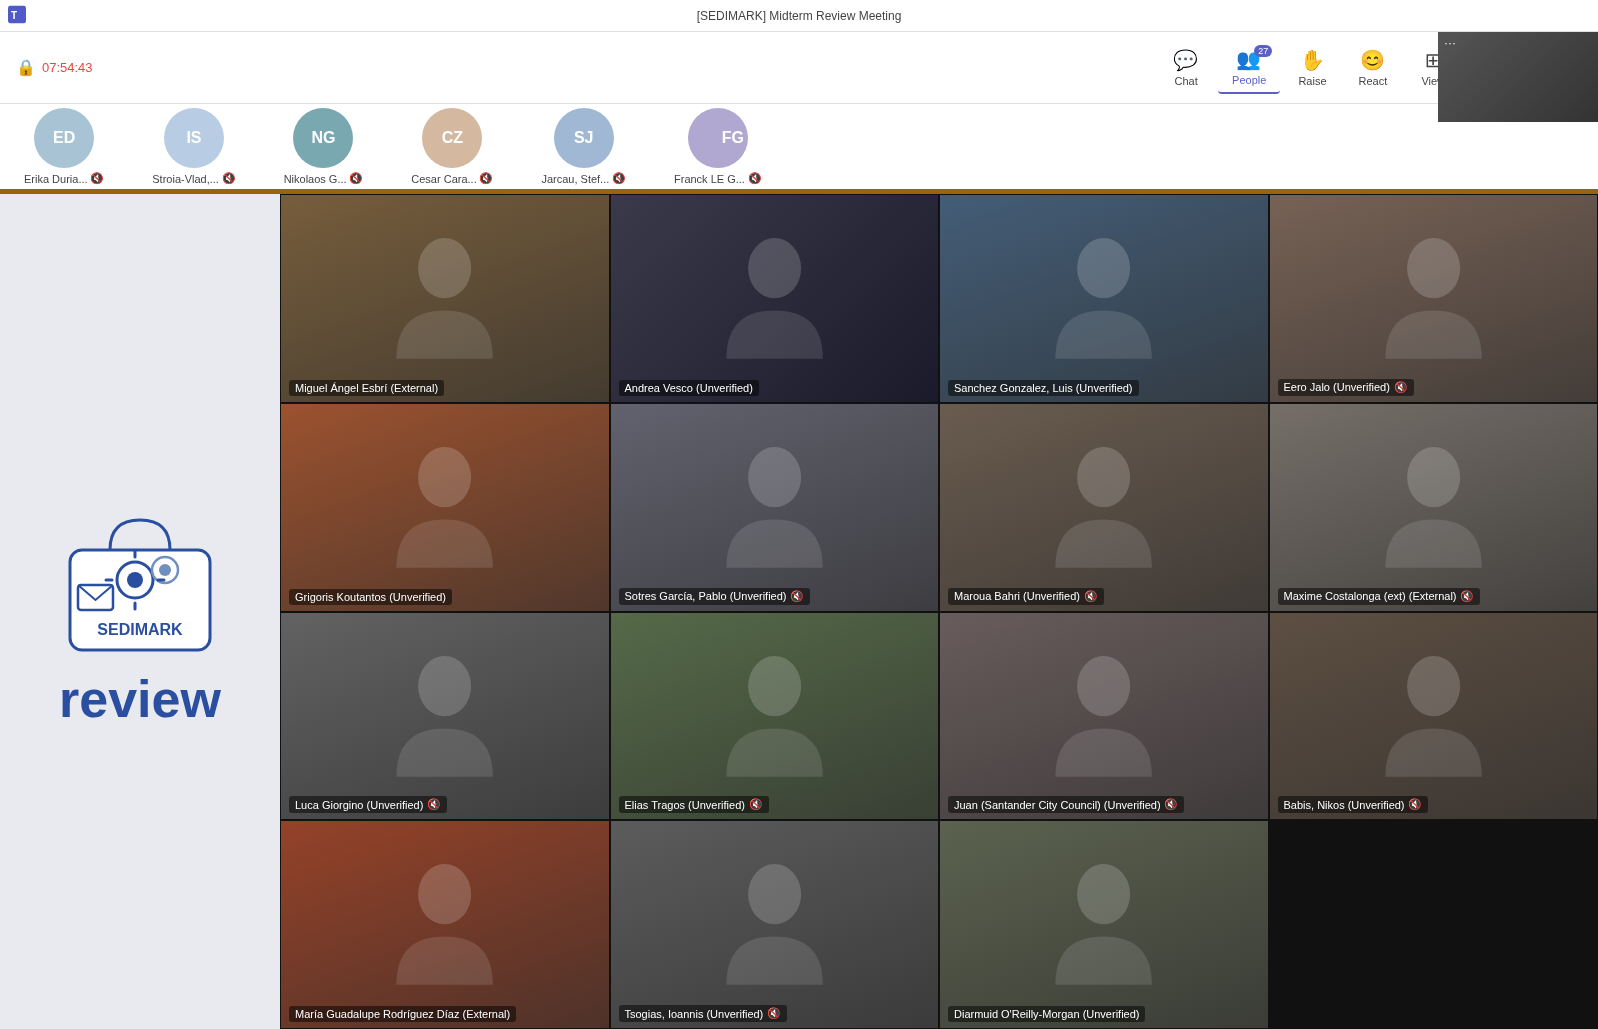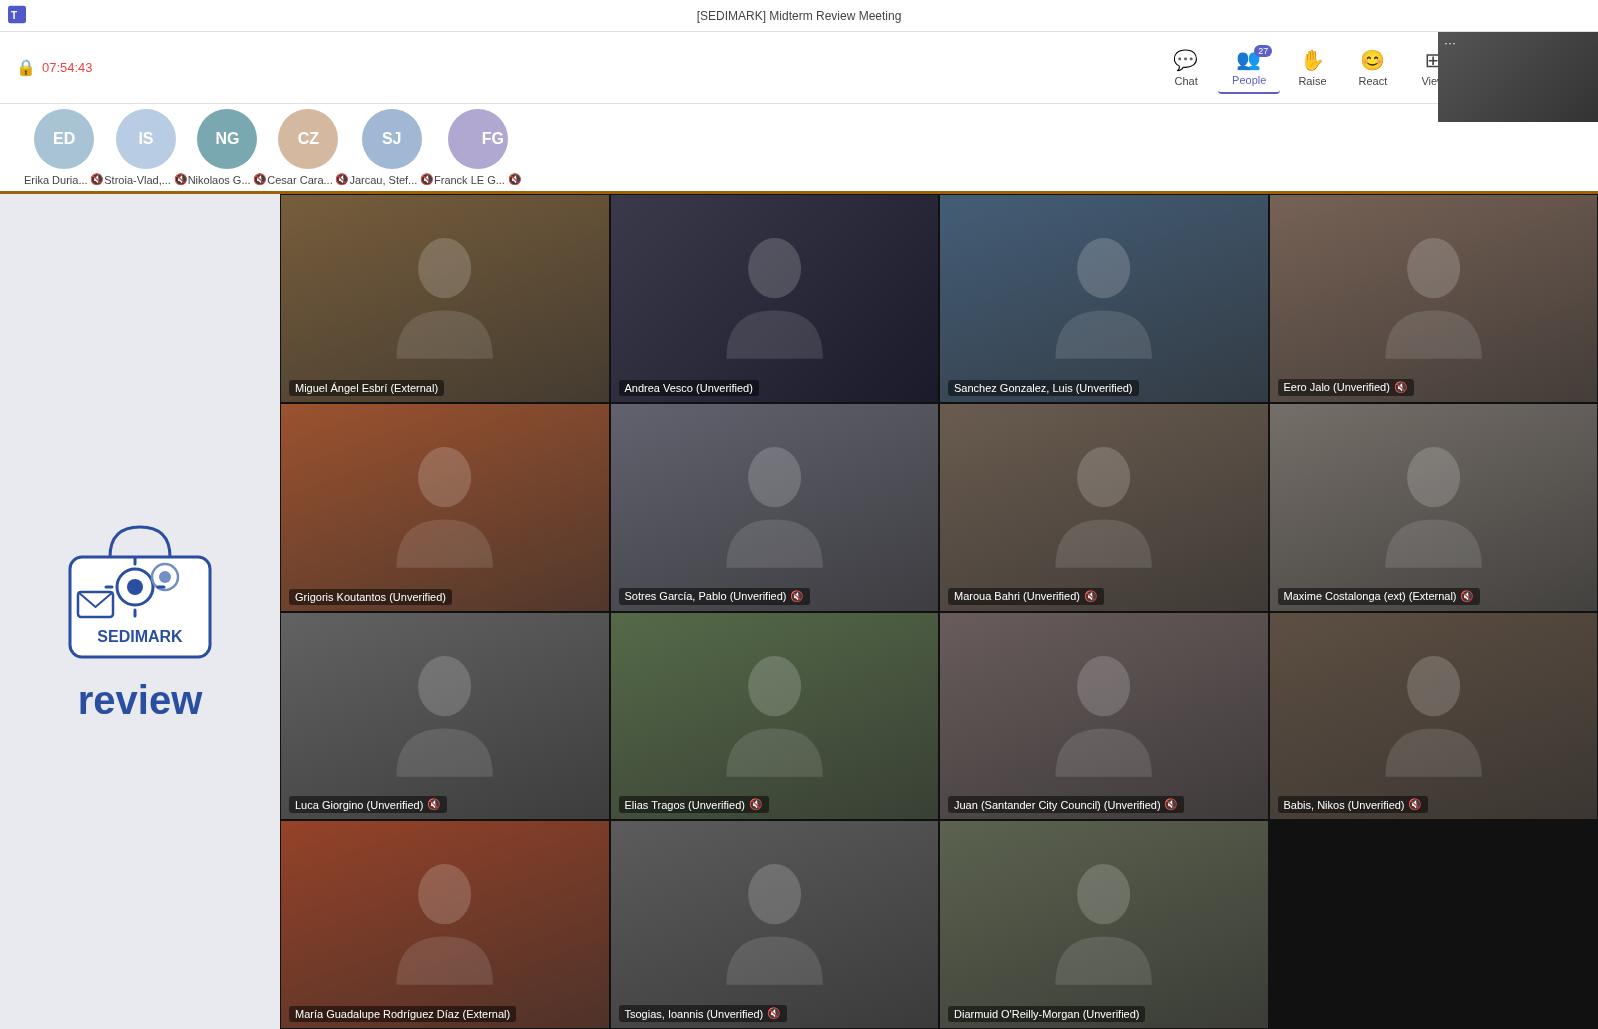--- a/index.html
+++ b/index.html
@@ -67,21 +67,22 @@
       padding: 1px 4px;
     }
 
     
     #participants-tray {
       height: 90px;
       background: #fff;
       display: flex;
       align-items: center;
       padding: 0 24px;
-      border-bottom: 3px solid #a16207;
+      gap: 48px;
+      border-bottom: 5px solid #a16207;
     }
     .participant-avatar {
       display: flex;
       flex-direction: column;
       align-items: center;
       gap: 4px;
     }
     .avatar-circle {
       width: 60px;
       height: 60px;
@@ -342,21 +343,21 @@
       <polyline points="28,90 45.5,105 63,90" fill="none" stroke="#2b4fa0" stroke-width="2"></polyline>
 
       <text x="90" y="140" text-anchor="middle" font-size="16" font-weight="800" fill="#2b4fa0" font-family="Arial">SEDIMARK</text>
 
       <line x1="85" y1="62" x2="85" y2="56" stroke="#2b4fa0" stroke-width="3" stroke-linecap="round"></line>
       <line x1="85" y1="114" x2="85" y2="108" stroke="#2b4fa0" stroke-width="3" stroke-linecap="round"></line>
       <line x1="62" y1="85" x2="56" y2="85" stroke="#2b4fa0" stroke-width="3" stroke-linecap="round"></line>
       <line x1="114" y1="85" x2="108" y2="85" stroke="#2b4fa0" stroke-width="3" stroke-linecap="round"></line>
     </svg>
     <div id="midterm-text">
-      <span style="display:block;font-size:40px;font-weight:800;color:#2b4fa0;text-align:center;">review</span>
+      <span style="display:block;font-size:52px;font-weight:800;color:#2b4fa0;text-align:center;">review</span>
     </div>
   </div>
 
   <div id="video-grid">
 
   <div class="video-tile">
     <div class="video-tile-bg" style="background: linear-gradient(160deg, #8a6a40cc 0%, #8a6a4088 50%, #8a6a4044 100%);">
       <div class="silhouette">
         <svg width="70%" height="70%" viewBox="0 0 100 120" fill="none">
           <ellipse cx="50" cy="35" rx="22" ry="25" fill="rgba(255,255,255,0.18)"></ellipse>

